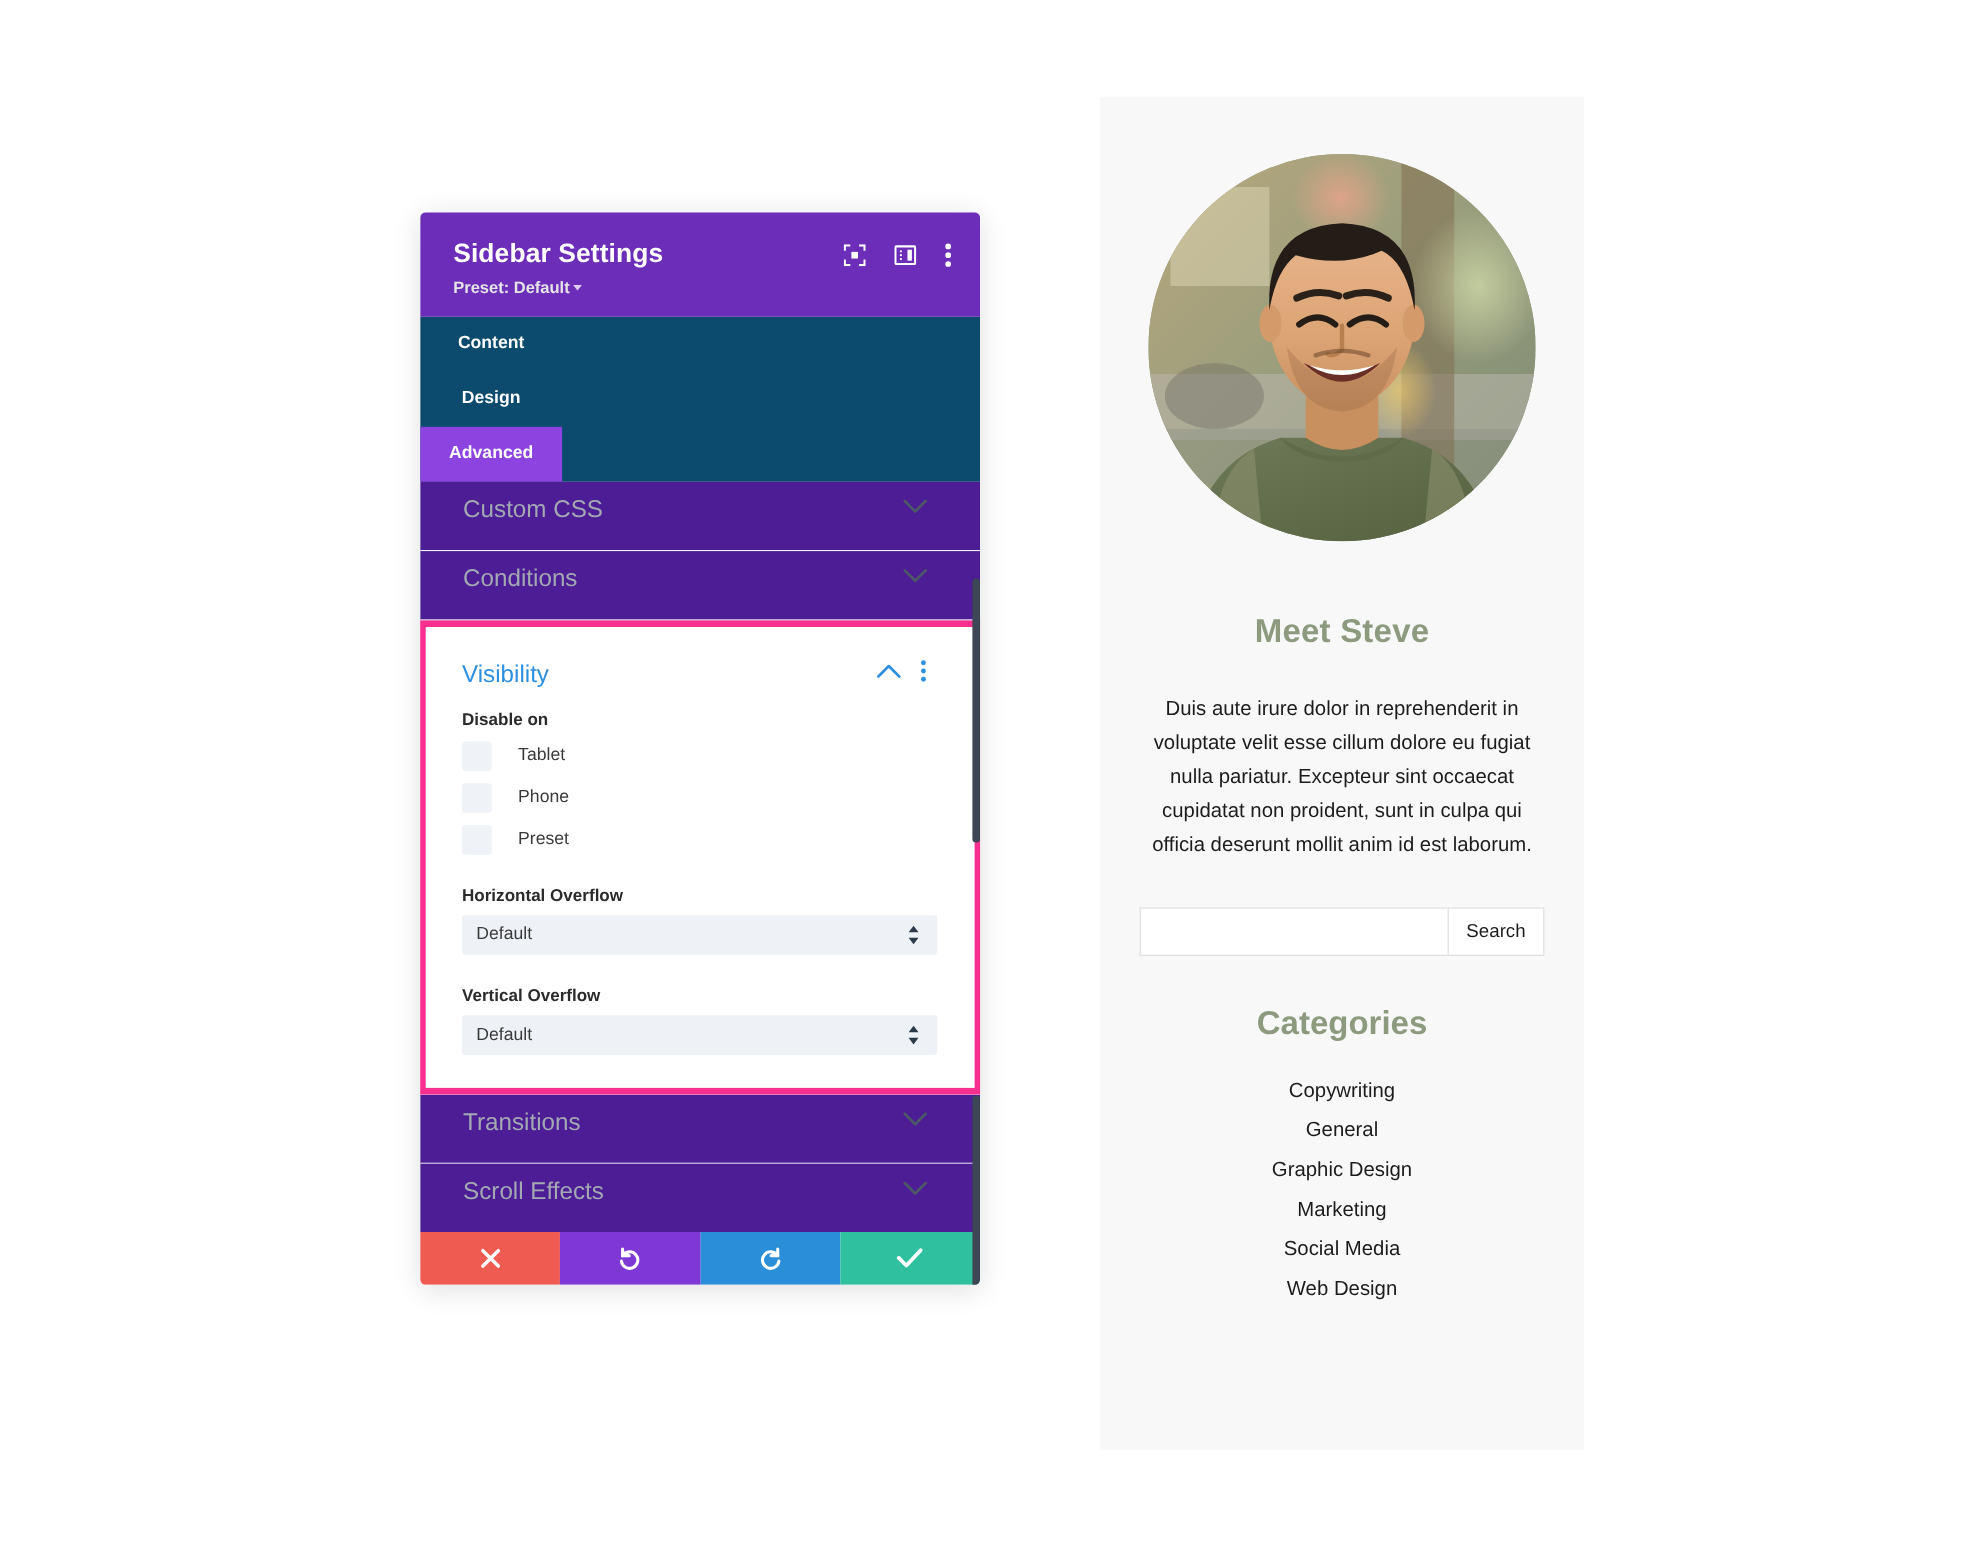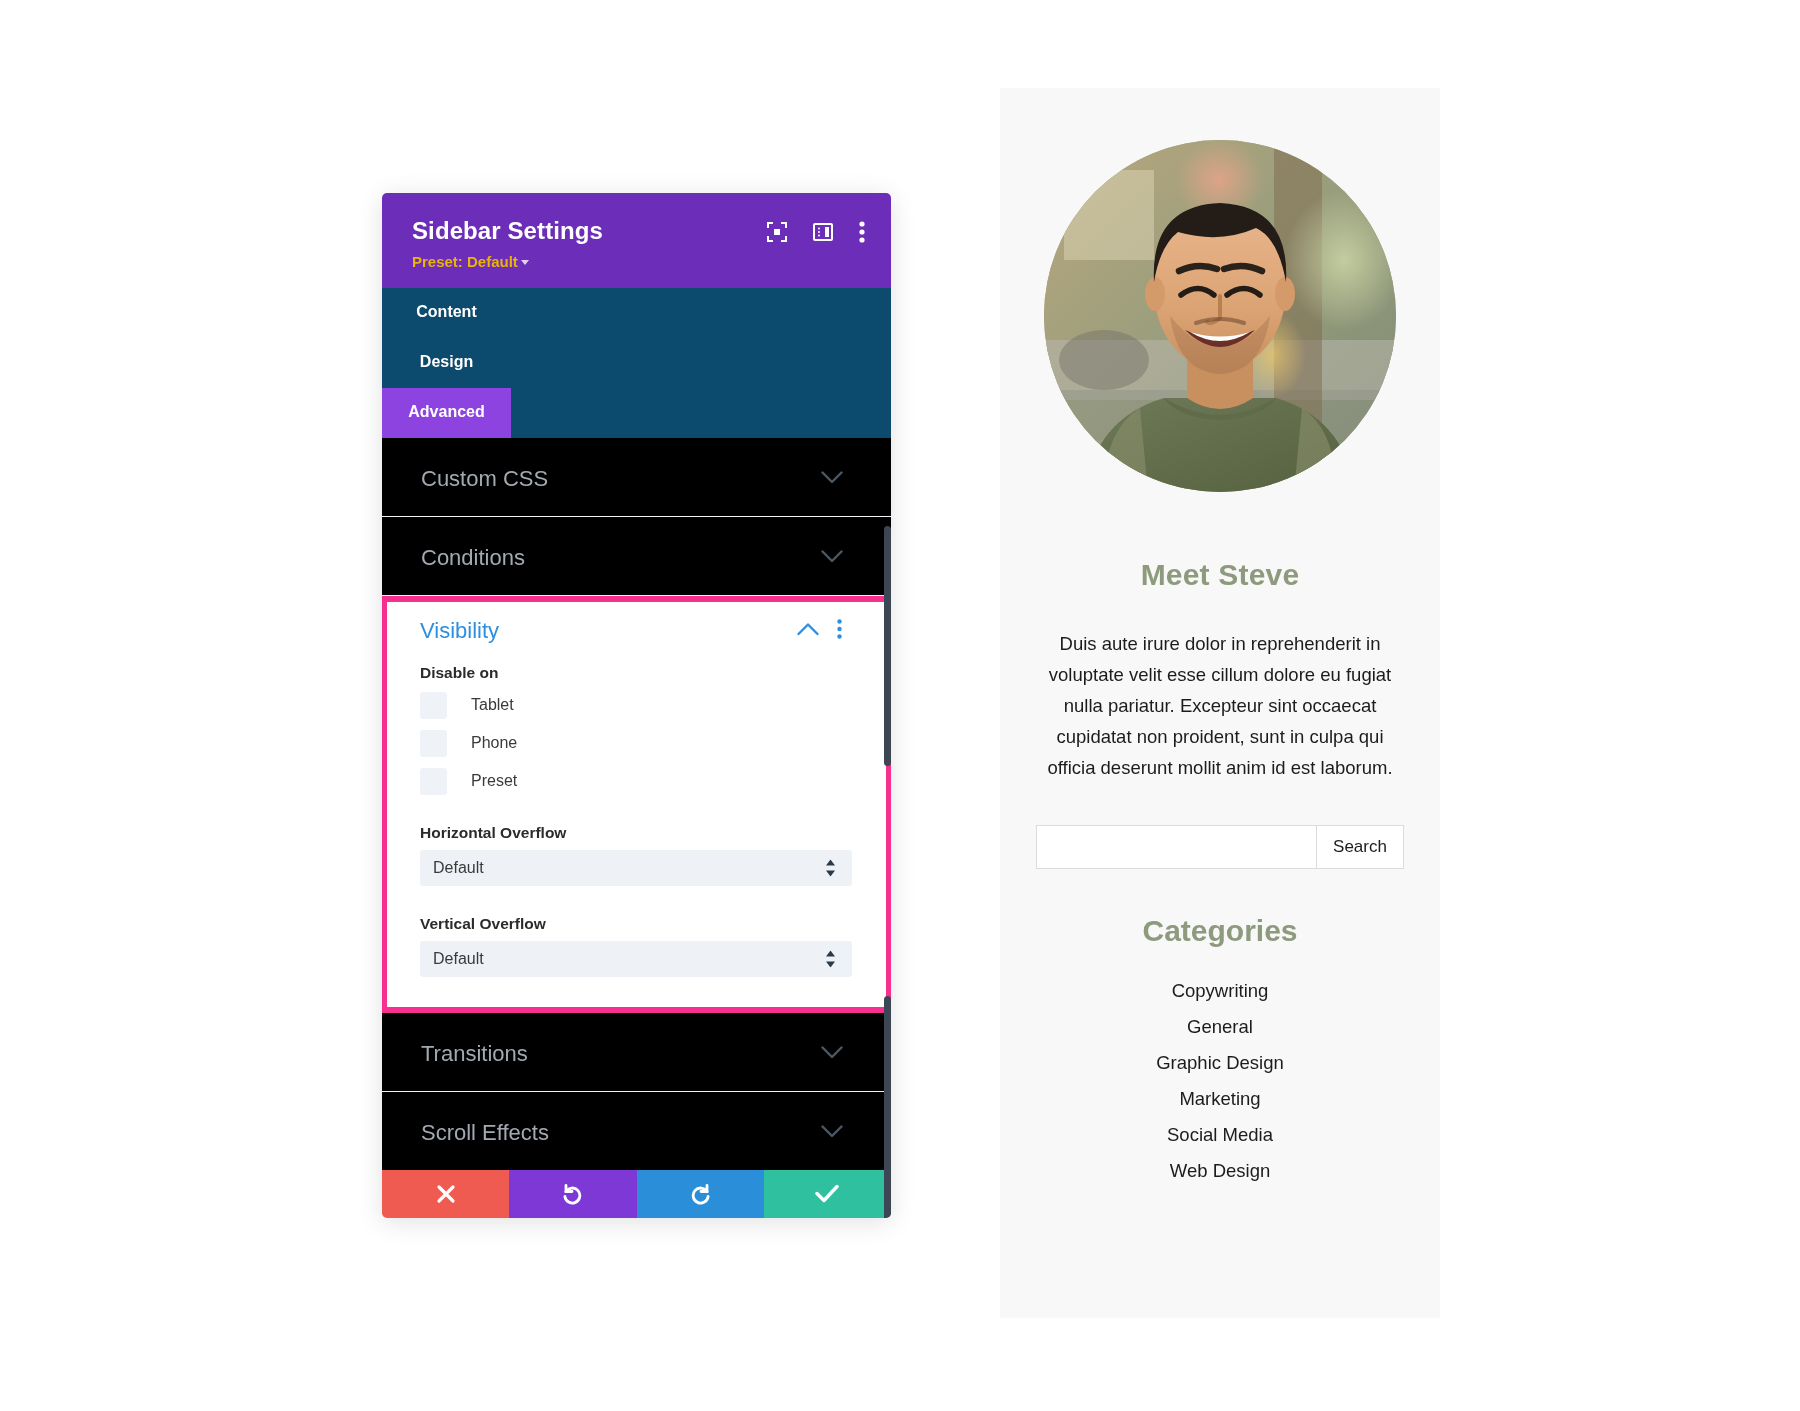--- a/index.html
+++ b/index.html
@@ -31,21 +31,21 @@
     position: relative;
   }
   .modal-title {
     color: #ffffff;
     font-size: 24px;
     font-weight: bold;
     letter-spacing: 0.1px;
     line-height: 1.2;
   }
   .modal-preset {
-    color: #eab308;
+    color: #e5e5e5;
     font-size: 15px;
     font-weight: bold;
     margin-top: 7px;
   }
   .preset-caret {
     display: inline-block;
     width: 0; height: 0;
     border-left: 4px solid transparent;
     border-right: 4px solid transparent;
     border-top: 5px solid #e3cdf5;
@@ -78,23 +78,23 @@
     cursor: pointer;
   }
   .tab.active { background: #8c43e0; }
 
   
   .acc-row {
     position: relative;
     display: flex;
     align-items: center;
     justify-content: space-between;
-    padding: 28px 48px 24px 39px;
+    padding: 12px 48px 24px 39px;
     border-bottom: 1px solid #eef1f6;
-    background: #000000;
+    background: #4c1d95;
     cursor: pointer;
   }
   .acc-title {
     font-size: 22px;
     color: #a3a9b3;
     font-weight: 400;
   }
   .chev { color: #4c5866; }
 
   
@@ -103,21 +103,21 @@
     background: #ffffff;
     padding: 0;
     position: relative;
     z-index: 3;
     margin: 0 -1px;
   }
   .vis-head {
     display: flex;
     align-items: center;
     justify-content: space-between;
-    padding: 16px 44px 8px 33px;
+    padding: 30px 44px 8px 33px;
     text-align: right;
   }
   .vis-title {
     font-size: 22px;
     color: #2e8fe0;
     font-weight: 400;
   }
   .vis-head-icons {
     display: flex;
     align-items: center;

